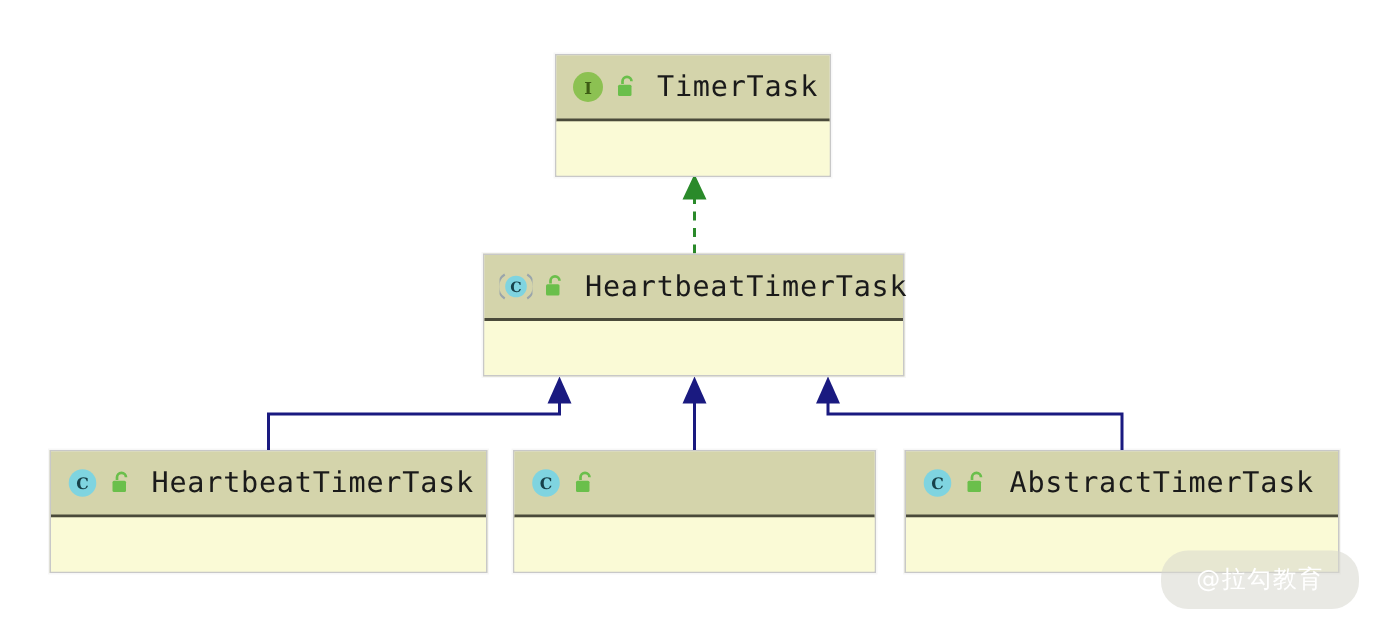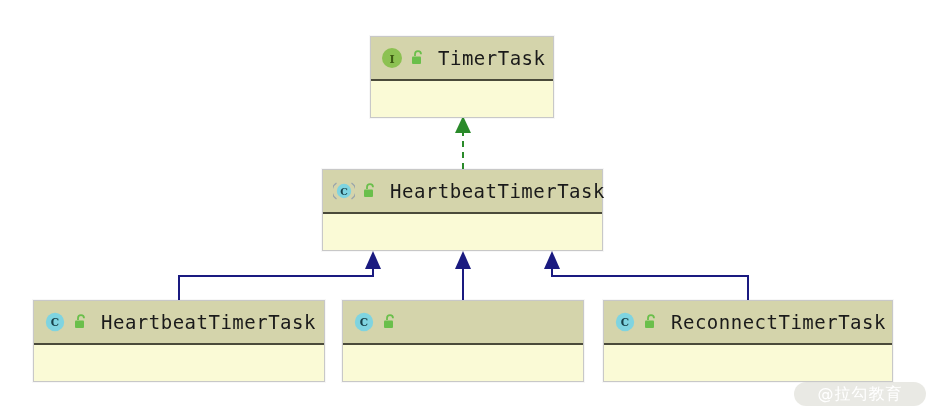--- a/index.html
+++ b/index.html
@@ -63,24 +63,24 @@
   .edge-svg {
     position: absolute;
     left: 0;
     top: 0;
     width: 926px;
     height: 414px;
     pointer-events: none;
   }
   .watermark {
     position: absolute;
-    right: 0;
+    right: 20px;
     bottom: 8px;
     width: 132px;
-    height: 24px;
+    height: 39px;
     border-radius: 18px;
     background: rgba(215,215,205,0.55);
     display: flex;
     align-items: center;
     justify-content: center;
     color: #ffffff;
     font-family: "DejaVu Sans", sans-serif;
     font-size: 16px;
     letter-spacing: 1px;
     user-select: none;
@@ -178,20 +178,20 @@
   <div class="uml-box" style="left:603px; top:300px; width:290px; height:82px;">
     <div class="uml-header">
       <svg class="kind-icon" viewBox="0 0 22 22">
         <circle cx="11" cy="11" r="9.2" fill="#7fd4e0"></circle>
         <text x="11" y="15" text-anchor="middle" font-family="DejaVu Serif, serif" font-size="10.5" font-weight="bold" fill="#17414a">C</text>
       </svg>
       <svg class="lock-icon" viewBox="0 0 15 16">
         <path d="M5 6 V4.2 A3 3 0 0 1 11 4.2" fill="none" stroke="#6abf4b" stroke-width="1.8"></path>
         <rect x="2" y="6.5" width="9" height="7.5" rx="1" fill="#6abf4b"></rect>
       </svg>
-      <span class="uml-title">ReconnectTimerTask</span>
+      <span class="uml-title">AbstractTimerTask</span>
     </div>
     <div class="uml-body"></div>
   </div>
 
   <div class="watermark">@拉勾教育</div>
 
 </div>
 
 </body></html>

